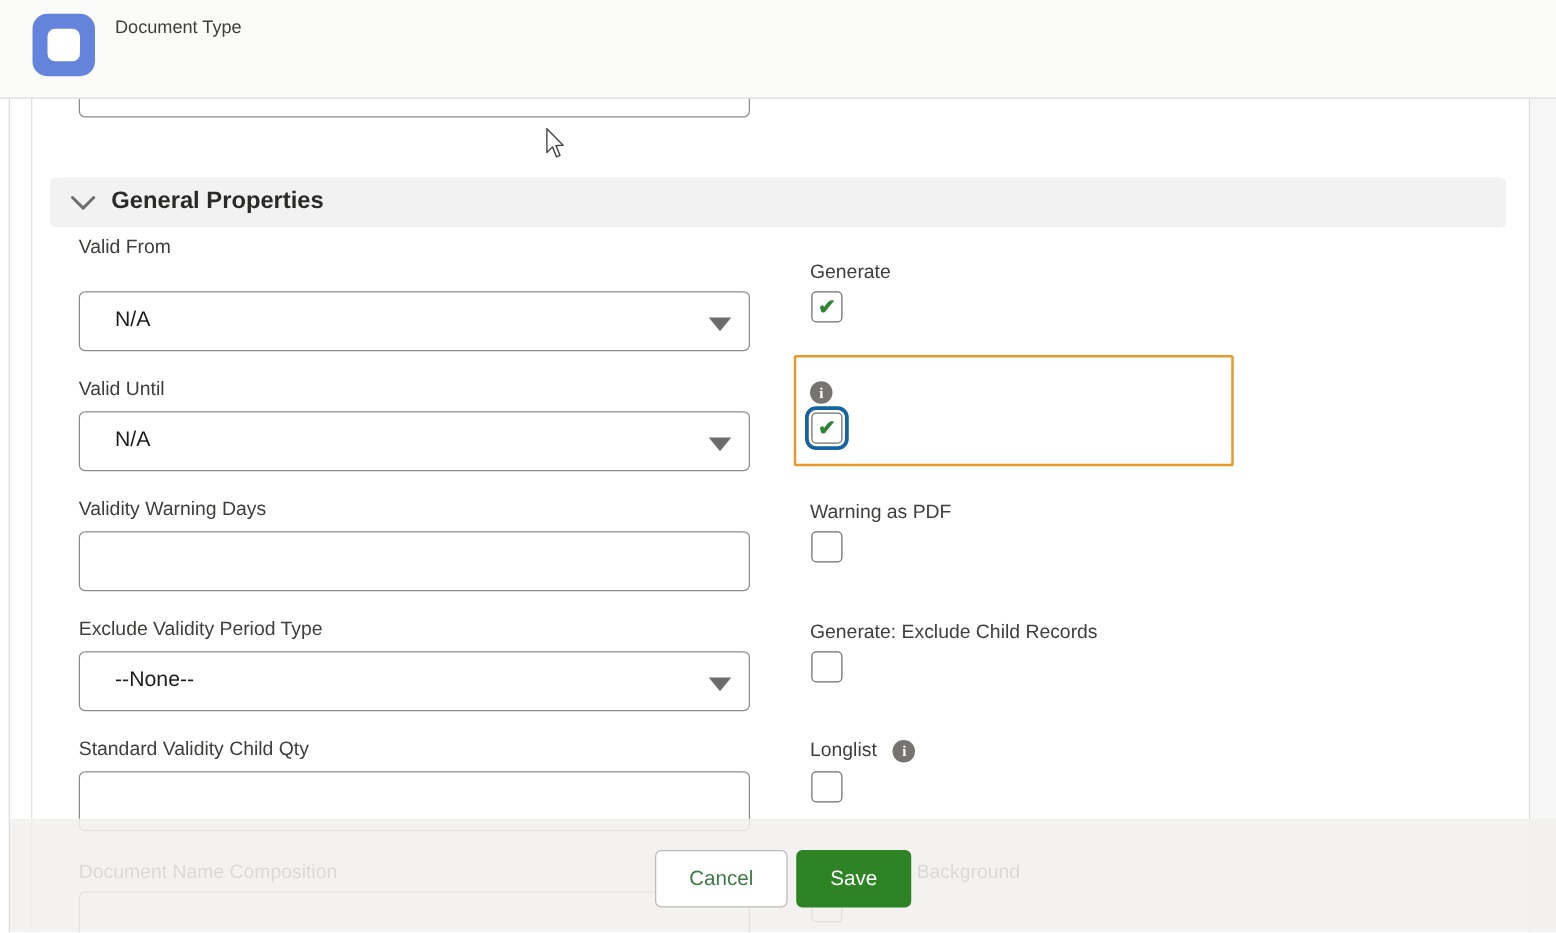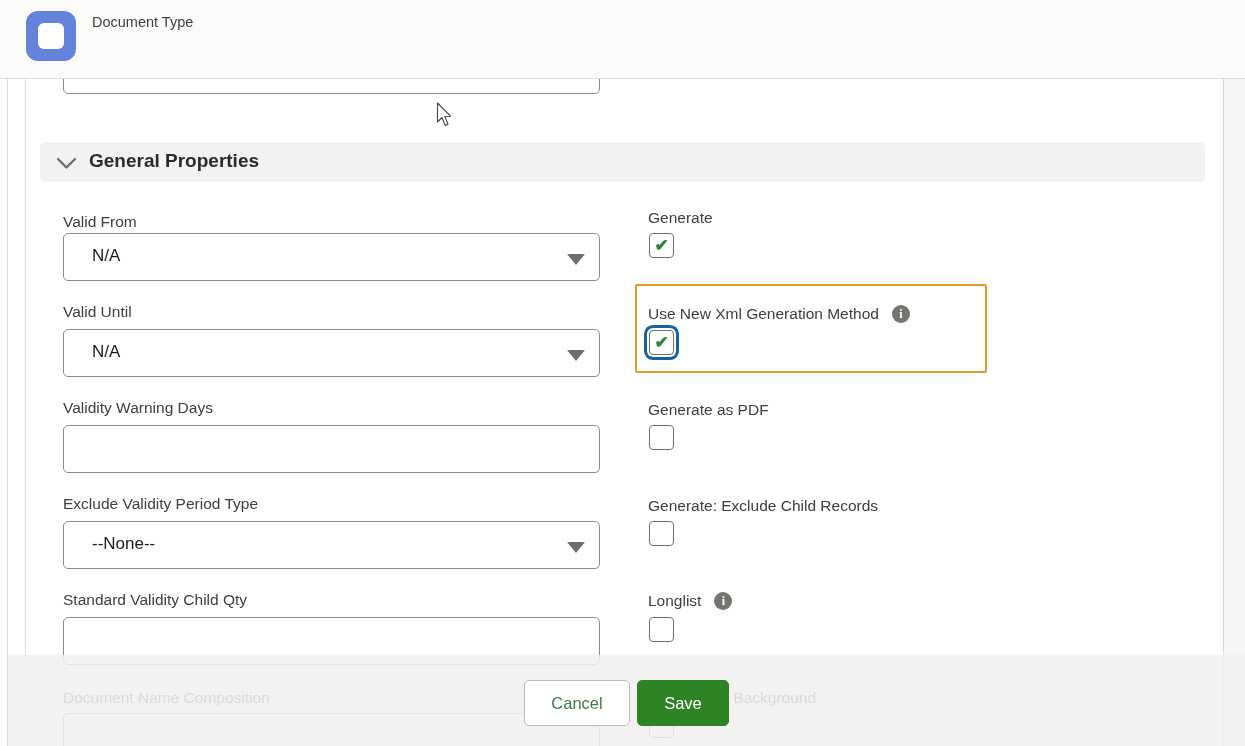--- a/index.html
+++ b/index.html
@@ -61,21 +61,21 @@
 
     <div class="section-bar">
       <span class="chevron">
         <svg width="21" height="13" viewBox="0 0 21 13">
             <polyline points="2,2 10.5,10.5 19,2" fill="none" stroke="#6e6e6e" stroke-width="2.4" stroke-linecap="round" stroke-linejoin="round"></polyline>
           </svg>
       </span>
       <span class="section-title">General Properties</span>
     </div>
 
-    <div class="label" style="left:37px;top:135px">Valid From</div>
+    <div class="label" style="left:37px;top:111px">Valid From</div>
     <div class="select" style="left:37px;top:155px">
       <span class="sel-val">N/A</span>
       <span class="sel-arrow"></span>
     </div>
 
     <div class="label" style="left:37px;top:225px">Valid Until</div>
     <div class="select" style="left:37px;top:251px">
       <span class="sel-val">N/A</span>
       <span class="sel-arrow"></span>
     </div>
@@ -95,28 +95,27 @@
     <div class="label" style="left:37px;top:611px">Document Name Composition</div>
     <div class="textbox" style="left:37px;top:635px"></div>
 
     <div class="label" style="left:622px;top:131px">Generate</div>
     <div class="checkbox" style="left:623px;top:155px">
       <span class="check">✔</span>
     </div>
 
     <div class="highlight-box"></div>
     <div class="label" style="left:622px;top:227px">
-      <span>Use New Xml Generation Method</span>
       <span class="info-icon">i</span>
     </div>
     <div class="checkbox focused" style="left:623px;top:252px">
       <span class="check">✔</span>
     </div>
 
-    <div class="label" style="left:622px;top:323px">Generate as PDF</div>
+    <div class="label" style="left:622px;top:323px">Warning as PDF</div>
     <div class="checkbox" style="left:623px;top:347px"></div>
 
     <div class="label" style="left:622px;top:419px">Generate: Exclude Child Records</div>
     <div class="checkbox" style="left:623px;top:443px"></div>
 
     <div class="label" style="left:622px;top:514px">
       <span>Longlist</span>
       <span class="info-icon">i</span>
     </div>
     <div class="checkbox" style="left:623px;top:539px"></div>

